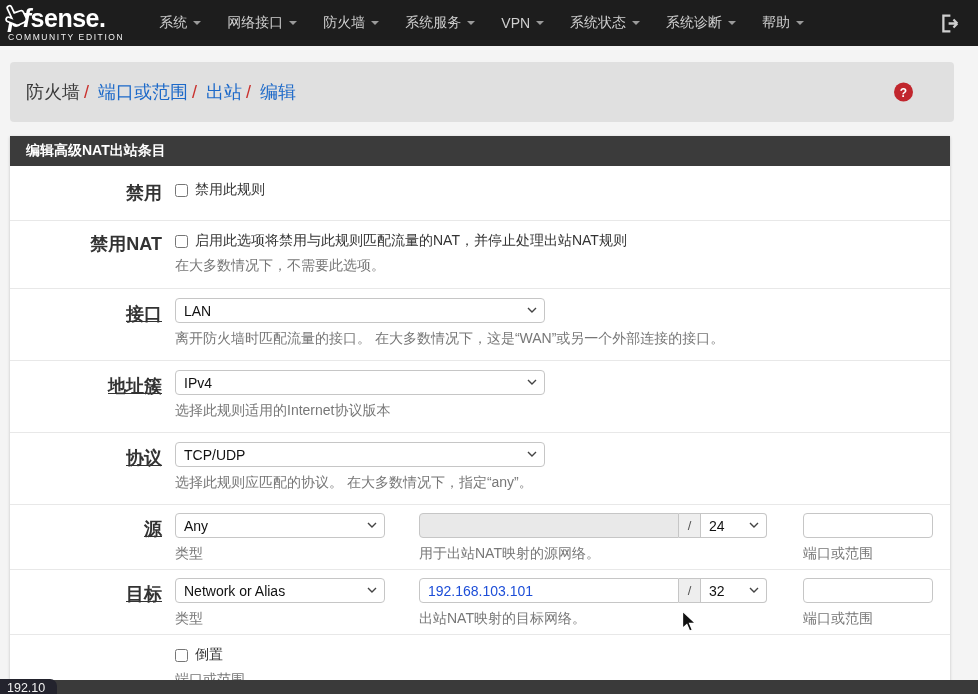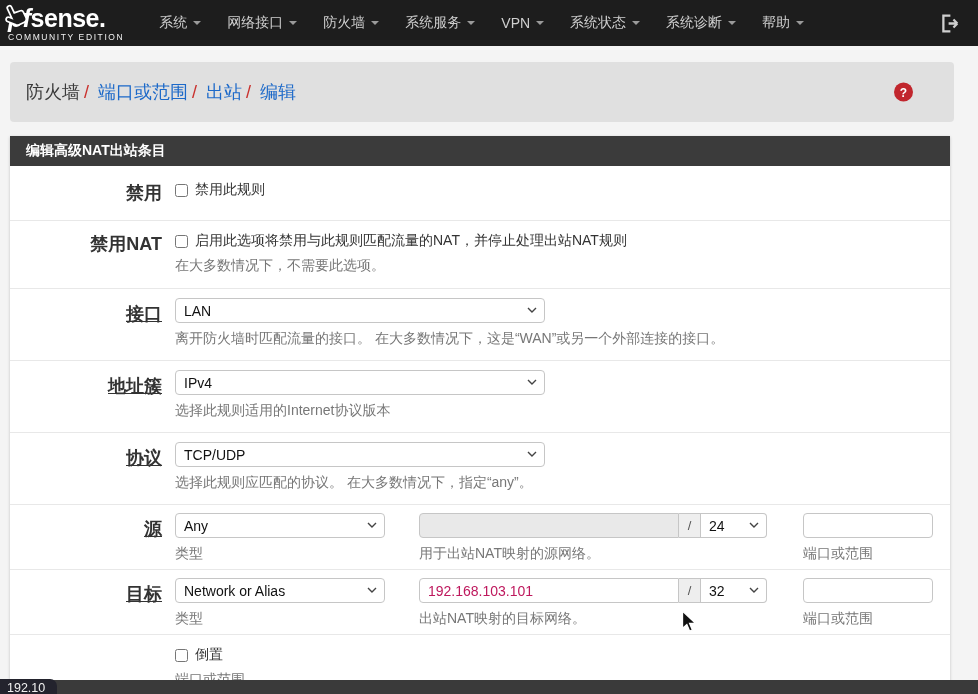--- a/index.html
+++ b/index.html
@@ -58,21 +58,21 @@
   .lblpad { padding-top:4px; }
 
   
   .cols { display:flex; }
   .col-type { width:210px; flex:0 0 210px; }
   .col-net { margin-left:34px; }
   .col-port { margin-left:36px; width:130px; flex:0 0 130px; }
 
   .igroup { display:inline-flex; }
   .ig-input { width:260px; height:25px; border:1px solid #c6c6c6; border-radius:4px 0 0 4px;
-    padding:1px 8px; font-size:14px; color:#be185d; font-family:"Liberation Sans","DejaVu Sans",sans-serif; }
+    padding:1px 8px; font-size:14px; color:#1d4ed8; font-family:"Liberation Sans","DejaVu Sans",sans-serif; }
   .ig-input:disabled { background:#e9e9e9; }
   .ig-addon { width:22px; background:#eee; border:1px solid #c6c6c6; border-left:none;
     text-align:center; line-height:23px; font-size:13px; color:#555; }
   .ig-selwrap { width:66px; }
   .ig-selwrap select.sel { border-radius:0 4px 4px 0; border-left:none; padding-right:20px; }
   .port-input { width:130px; height:25px; border:1px solid #c6c6c6; border-radius:4px; padding:1px 8px; font-size:14px; }
 
   
   .footerbar { position:absolute; left:0; right:0; bottom:0; height:14px; background:#3a3a3a; }
   .statusbubble { position:absolute; left:0; bottom:-9px; background:#23232d; color:#f0f0f0;

